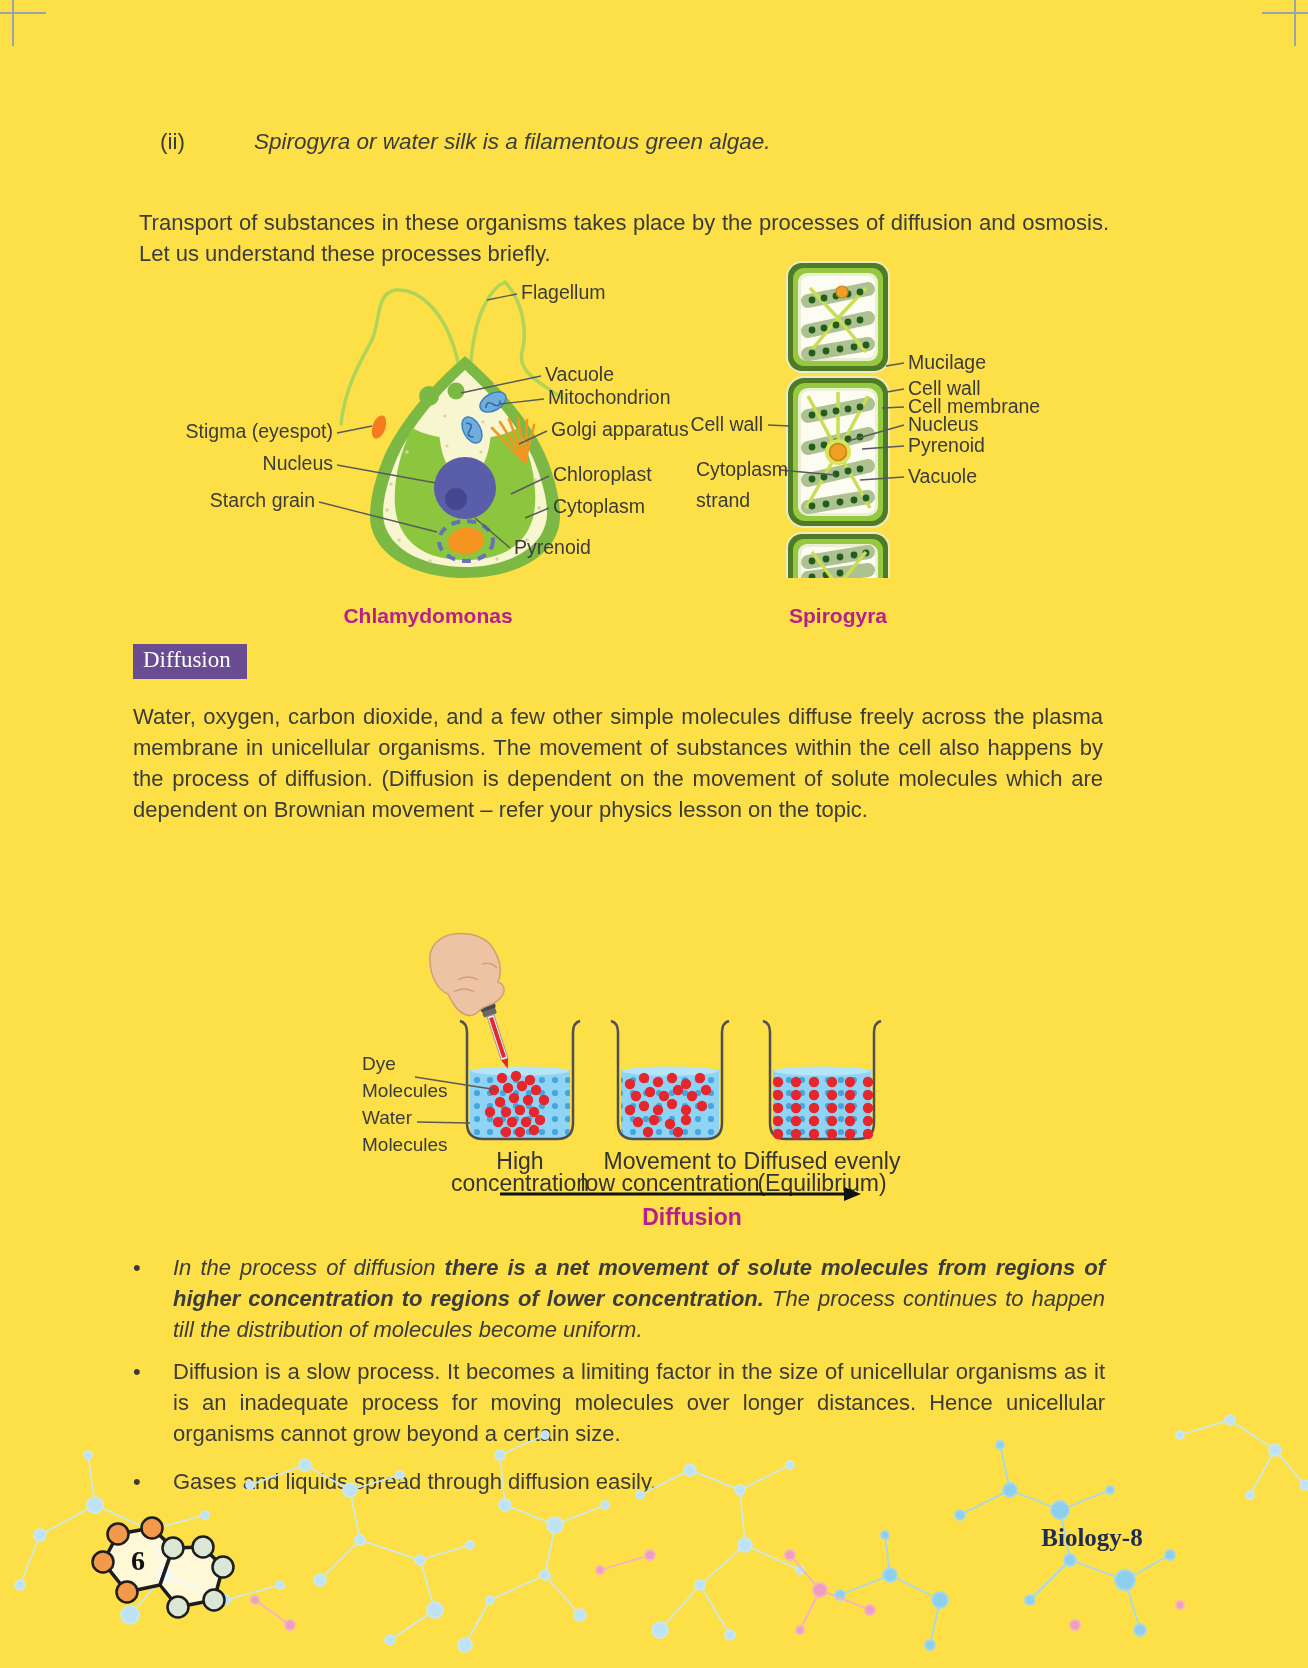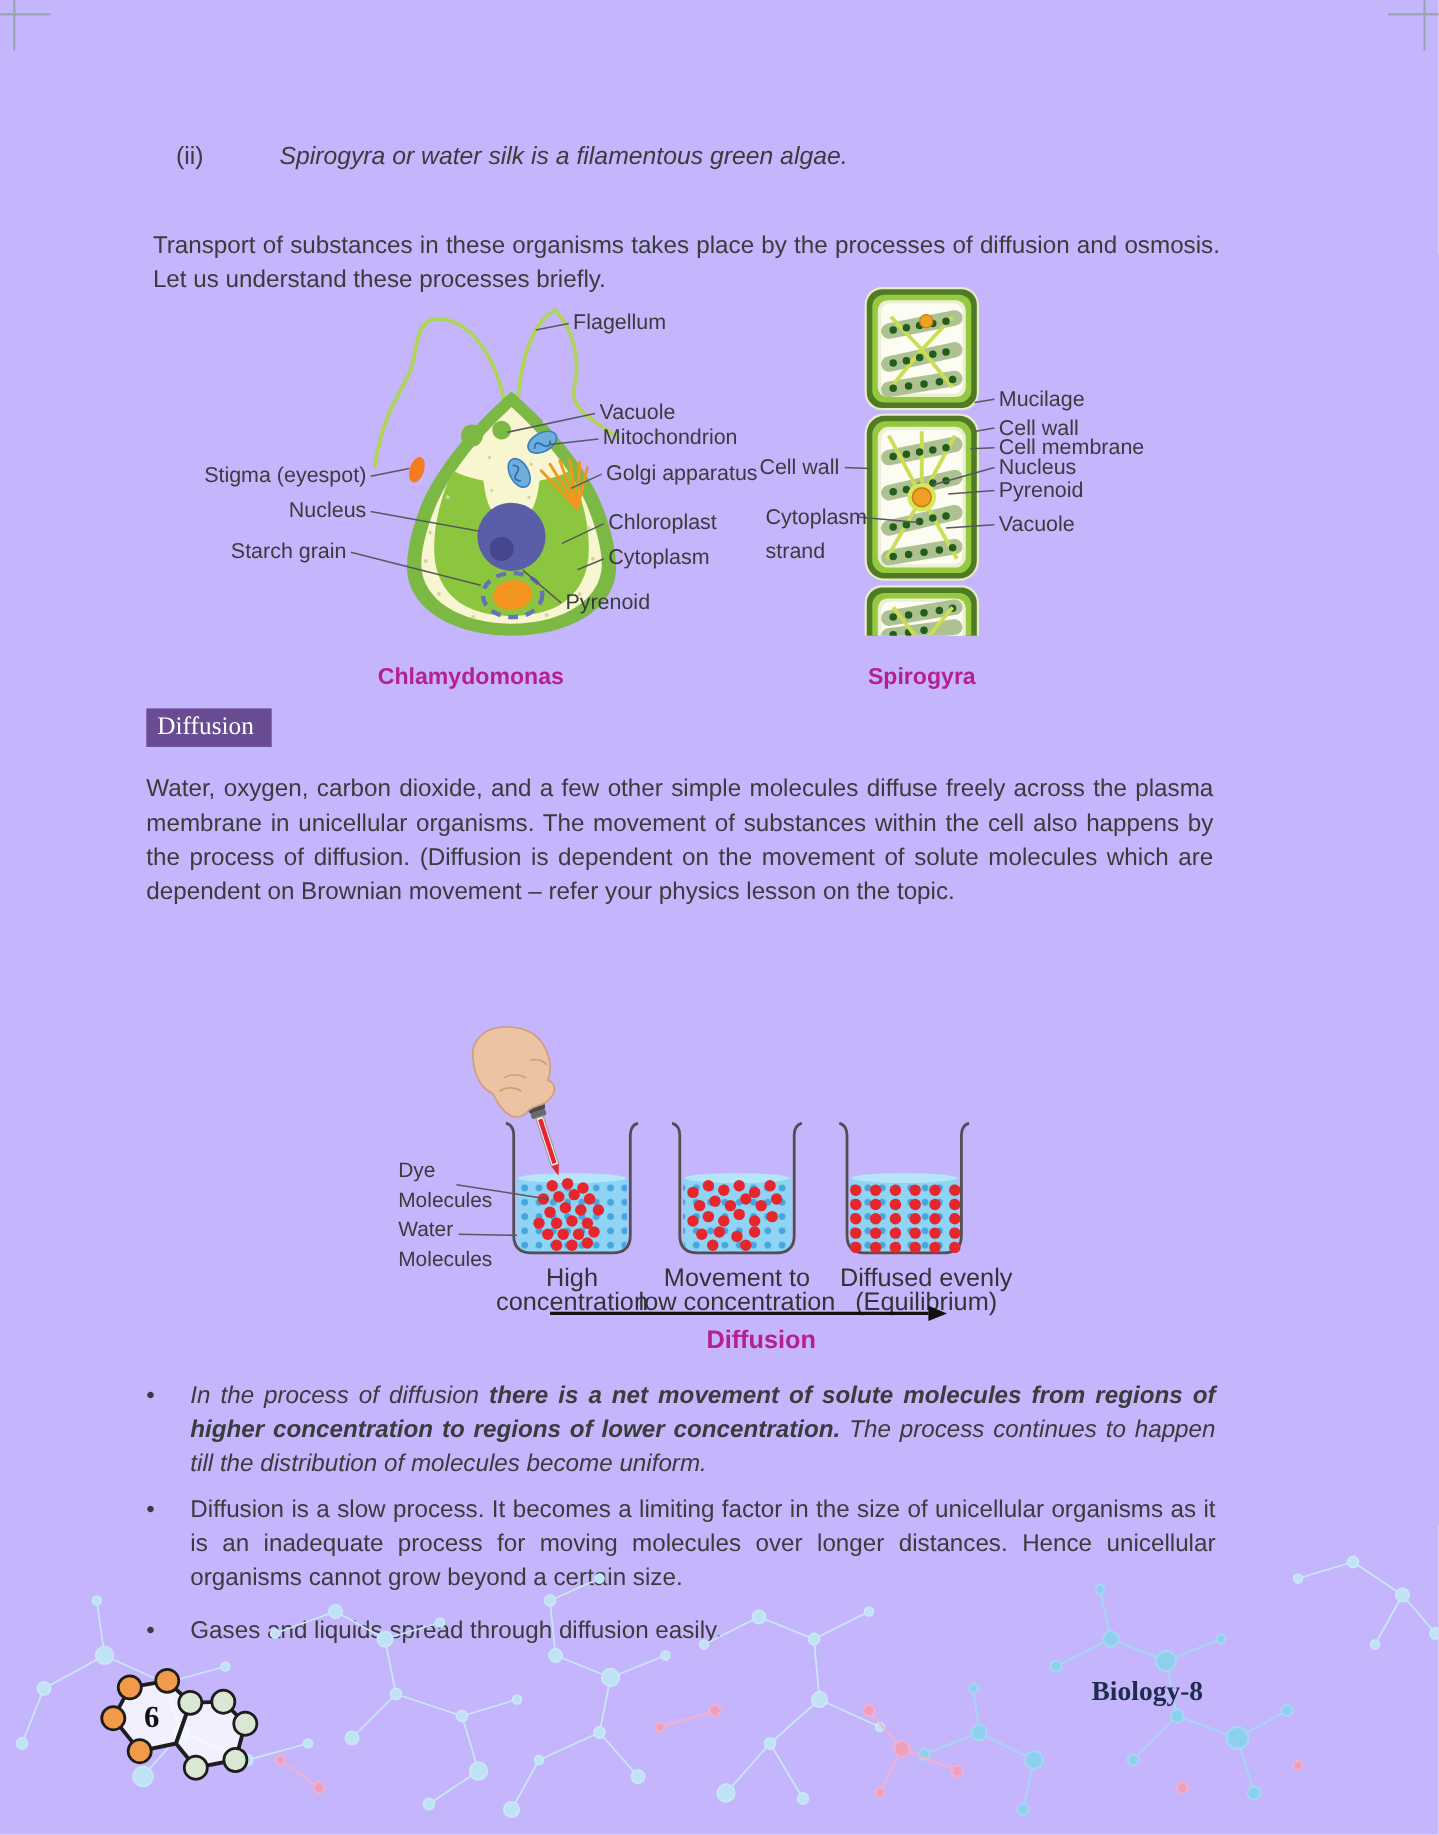--- a/index.html
+++ b/index.html
@@ -1,16 +1,16 @@
 <!DOCTYPE html>
 <html><head>
 <meta charset="utf-8">
 <style>
   html,body{margin:0;padding:0;background:#ffffff;}
-  #page{position:relative;width:1308px;height:1668px;background:#c4b5fd;overflow:hidden;
+  #page{position:relative;width:1308px;height:1668px;background:#fde047;overflow:hidden;
         font-family:"Liberation Sans",sans-serif;color:#3b3b3b;}
   .abs{position:absolute;}
   .para{font-size:22px;line-height:31px;text-align:justify;color:#3b3b3b;}
   .intro-row{display:flex;font-size:22.5px;}
   .intro-marker{width:62px;flex:0 0 62px;}
   .intro-italic{font-style:italic;margin-left:32px;}
   .fig-caption{font-size:21px;font-weight:bold;color:#B5208C;text-align:center;margin-top:20px;}
   .heading-box{background:#6A4C93;color:#ffffff;font-family:"Liberation Serif",serif;
                font-size:23px;padding:3px 16px 6px 10px;display:inline-block;}
   .bullet{position:absolute;left:133px;width:972px;display:flex;}
@@ -401,21 +401,21 @@
   </svg>
 
   <div class="abs beaker-caption" style="left:430px;top:1150px;width:180px;">
     <div>High</div>
     <div>concentration</div>
   </div>
   <div class="abs beaker-caption" style="left:580px;top:1150px;width:180px;">
     <div>Movement to</div>
     <div>low concentration</div>
   </div>
-  <div class="abs beaker-caption" style="left:752px;top:1150px;width:180px;">
+  <div class="abs beaker-caption" style="left:732px;top:1150px;width:180px;">
     <div>Diffused evenly</div>
     <div>(Equilibrium)</div>
   </div>
 
   <svg class="abs" style="left:498px;top:1186px" width="364" height="16" viewBox="0 0 364 16">
     <line x1="2" y1="8" x2="346" y2="8" stroke="#111" stroke-width="3"></line>
     <polygon points="346,1 363,8 346,15" fill="#111"></polygon>
   </svg>
   <div class="abs diffusion-word" style="left:592px;top:1204px;width:200px;">Diffusion</div>
 
@@ -530,15 +530,15 @@
         <circle cx="173" cy="153" r="10.5"></circle>
           <circle cx="203" cy="152" r="10.5"></circle>
           <circle cx="223" cy="172" r="10.5"></circle>
         <circle cx="214" cy="205" r="10.5"></circle>
           <circle cx="178" cy="212" r="10.5"></circle>
       </g>
       <text x="138" y="175" text-anchor="middle" style="font-family:'Liberation Serif',serif;font-size:28px;font-weight:bold;fill:#111;">6</text>
     </g>
   </svg>
 
-  <div class="abs book-title" style="left:953px;top:1524px;width:180px;">Biology-8</div>
+  <div class="abs book-title" style="left:1002px;top:1524px;width:180px;">Biology-8</div>
 
 </div>
 
 </body></html>

